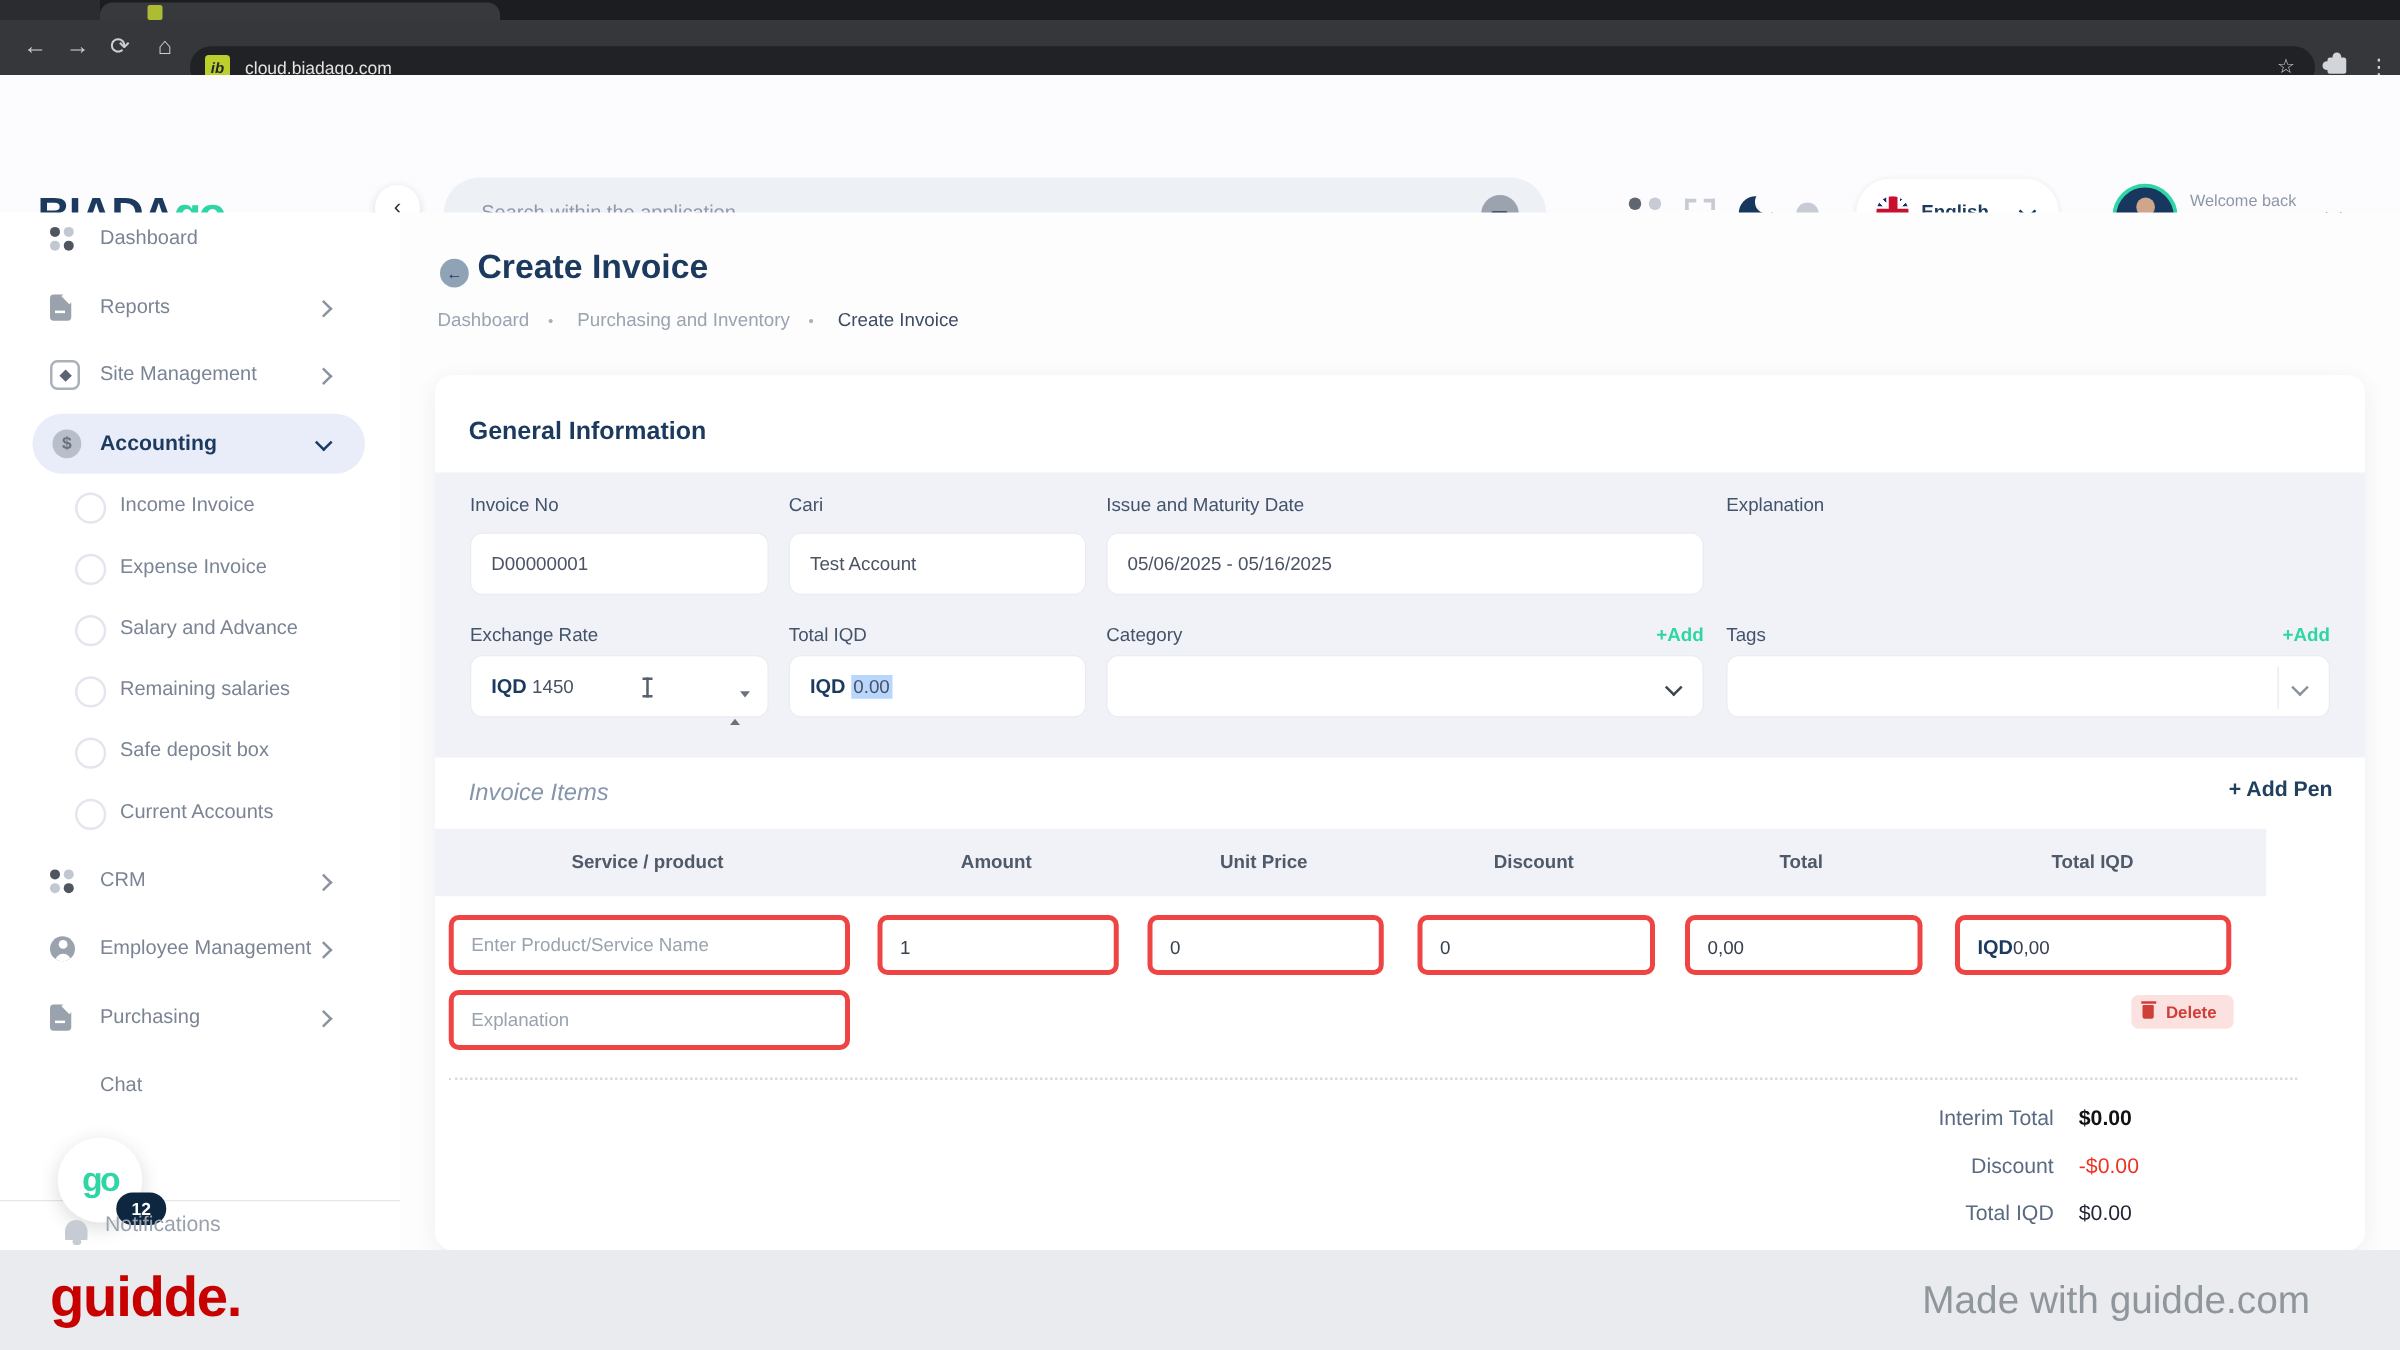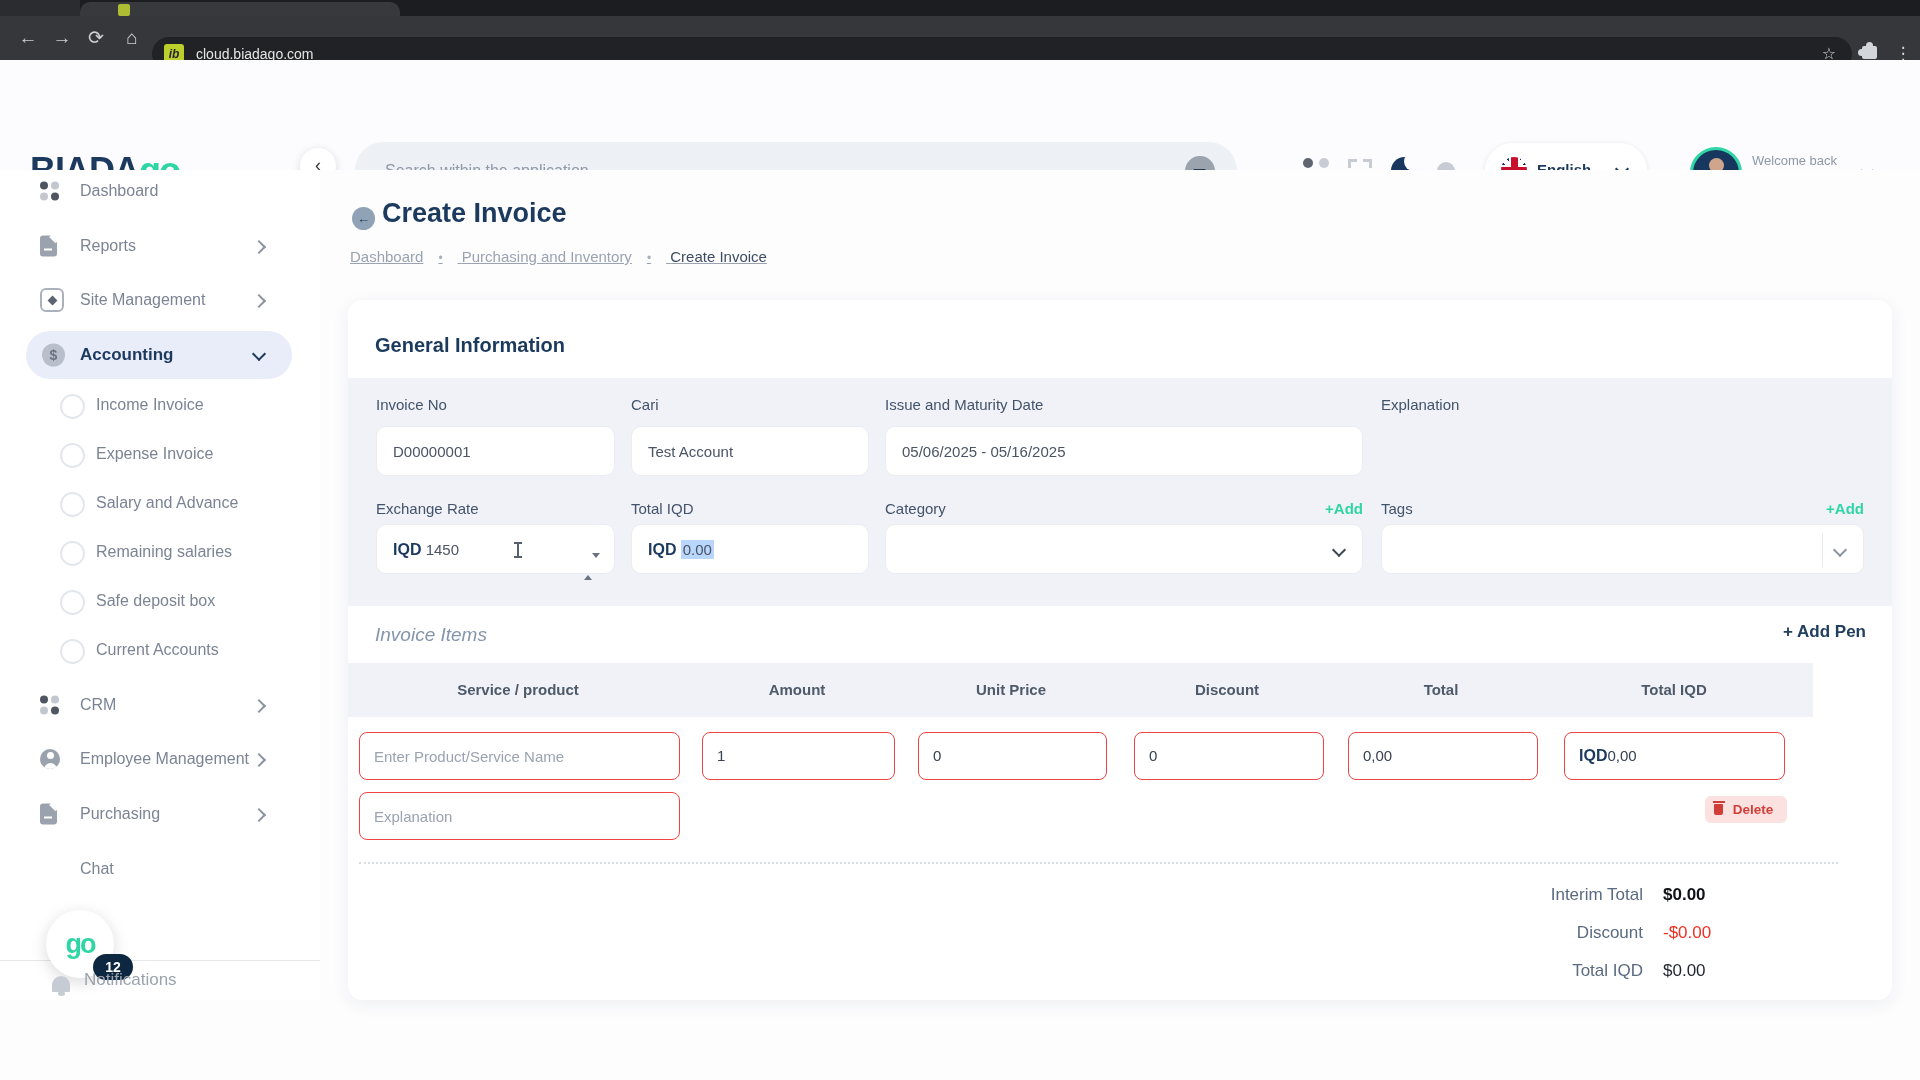--- a/index.html
+++ b/index.html
@@ -99,21 +99,21 @@
     box-shadow:0 4px 16px rgba(0,0,0,.15);text-align:center;line-height:68px;font-size:27px;font-weight:800;color:#2fd5a5;letter-spacing:-2px;}
   .fab-badge{position:absolute;left:93px;top:784px;min-width:40px;height:26px;border-radius:13px;background:#0e2740;
     color:#fff;font-size:14px;font-weight:700;text-align:center;line-height:26px;}
   .notif-bell{left:52px;top:806px;position:absolute;}
   .notif-lbl{position:absolute;left:84px;top:800px;font-size:17px;color:#9aa3ad;}
   
   .main{position:absolute;left:320px;top:170px;width:1600px;height:830px;background:#fdfdfe;}
   .back-circle{position:absolute;left:32px;top:37px;width:23px;height:23px;border-radius:50%;background:#8fa2b6;
     color:#233a52;font-size:13px;text-align:center;line-height:23px;}
   .page-title{position:absolute;left:62px;top:28px;font-size:27px;font-weight:800;color:#1c3a5e;}
-  .breadcrumb{position:absolute;left:30px;top:78px;font-size:15px;color:#9aa3b2;text-decoration:underline;}
+  .breadcrumb{position:absolute;left:30px;top:78px;font-size:15px;color:#9aa3b2;}
   .breadcrumb span{margin-right:15px;}
   .breadcrumb .dot{color:#a8b0bc;font-size:12px;}
   .breadcrumb .active{color:#3d4c63;}
   .card{position:absolute;left:28px;top:130px;width:1544px;height:700px;background:#fff;border-radius:14px;
     box-shadow:0 4px 18px rgba(30,40,70,.07);}
   .gi-title{position:absolute;left:27px;top:34px;font-size:20px;font-weight:800;color:#1c3a5e;}
   .gi-strip{position:absolute;left:0;top:78px;width:1544px;height:228px;background:#f0f2f7;}
   .fld-label{position:absolute;font-size:15px;font-weight:500;color:#43536b;}
   .add-link{position:absolute;font-size:15px;font-weight:600;color:#2fd5a5;}
   .inp{position:absolute;height:50px;background:#fff;border:1px solid #e9ecf1;border-radius:10px;
@@ -125,21 +125,21 @@
   .spin .dn{width:0;height:0;border-left:4px solid transparent;border-right:4px solid transparent;border-top:5px solid #6b7280;}
   .ibeam{position:absolute;left:140px;top:17px;width:2px;height:16px;background:#57606c;}
   .ibeam:before{content:"";position:absolute;left:-3px;top:0;width:8px;height:2px;background:#57606c;}
   .ibeam:after{content:"";position:absolute;left:-3px;bottom:0;width:8px;height:2px;background:#57606c;}
   .sel-chev{position:absolute;right:18px;top:20px;}
   .tags-div{position:absolute;right:40px;top:8px;width:1px;height:34px;background:#e8eaef;}
   .ii-title{position:absolute;left:27px;top:324px;font-size:19px;color:#8595ac;font-style:italic;}
   .addpen{position:absolute;right:26px;top:322px;font-size:17px;font-weight:600;color:#21405f;}
   .thead{position:absolute;left:0;top:363px;width:1465px;height:54px;background:#f0f2f7;}
   .th{position:absolute;top:0;height:54px;line-height:54px;font-size:15px;font-weight:600;color:#4e5a6a;transform:translateX(-50%);white-space:nowrap;}
-  .cell{position:absolute;height:48px;background:#fff;border:1px solid #ef4444;border-radius:8px;box-sizing:border-box;
+  .cell{position:absolute;height:48px;background:#fff;border:4px solid #ef4444;border-radius:8px;box-sizing:border-box;
     font-size:15px;color:#374151;line-height:46px;padding-left:14px;}
   input.cell{padding-left:14px;outline:none;}
   input.cell::placeholder{color:#9aa3b0;}
   .del-btn{position:absolute;left:1357px;top:496px;width:82px;height:27px;background:#fbe2e1;border-radius:6px;
     font-size:13.5px;font-weight:600;color:#cf3f38;text-align:center;line-height:27px;}
   .trash{position:absolute;left:9px;top:8px;width:9px;height:11px;background:#cf3f38;border-radius:1px 1px 2px 2px;}
   .trash:before{content:"";position:absolute;top:-3px;left:-1.5px;width:12px;height:2px;background:#cf3f38;}
   .dotted{position:absolute;left:11px;top:562px;width:1479px;border-top:2px dotted #d8dce3;}
   .tot-row{position:absolute;height:24px;font-size:17px;}
   .tot-lbl{position:absolute;left:1000px;width:295px;text-align:right;color:#5a6a80;}
@@ -370,14 +370,18 @@
         <span class="tot-lbl">Discount</span>
         <span class="tot-val red">-$0.00</span>
       </div>
       <div class="tot-row" style="top:661px">
         <span class="tot-lbl">Total IQD</span>
         <span class="tot-val">$0.00</span>
       </div>
     </div>
   </div>
 
+  <div class="footer-bar">
+    <div class="guidde">guidde.</div>
+    <div class="madewith">Made with guidde.com</div>
+  </div>
 
 </div>
 
 </body></html>

